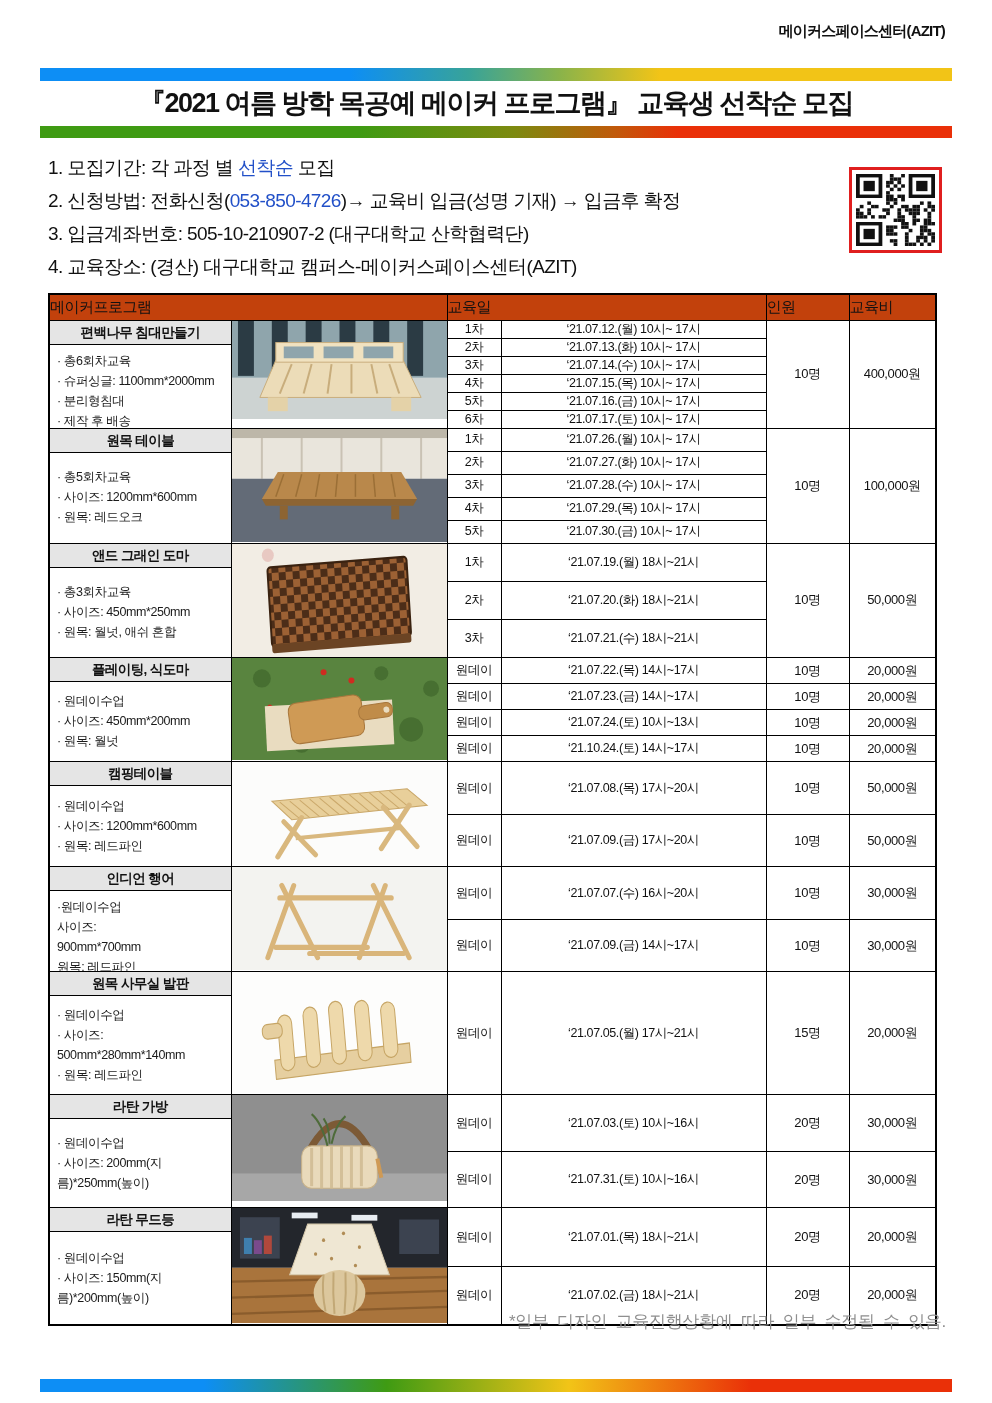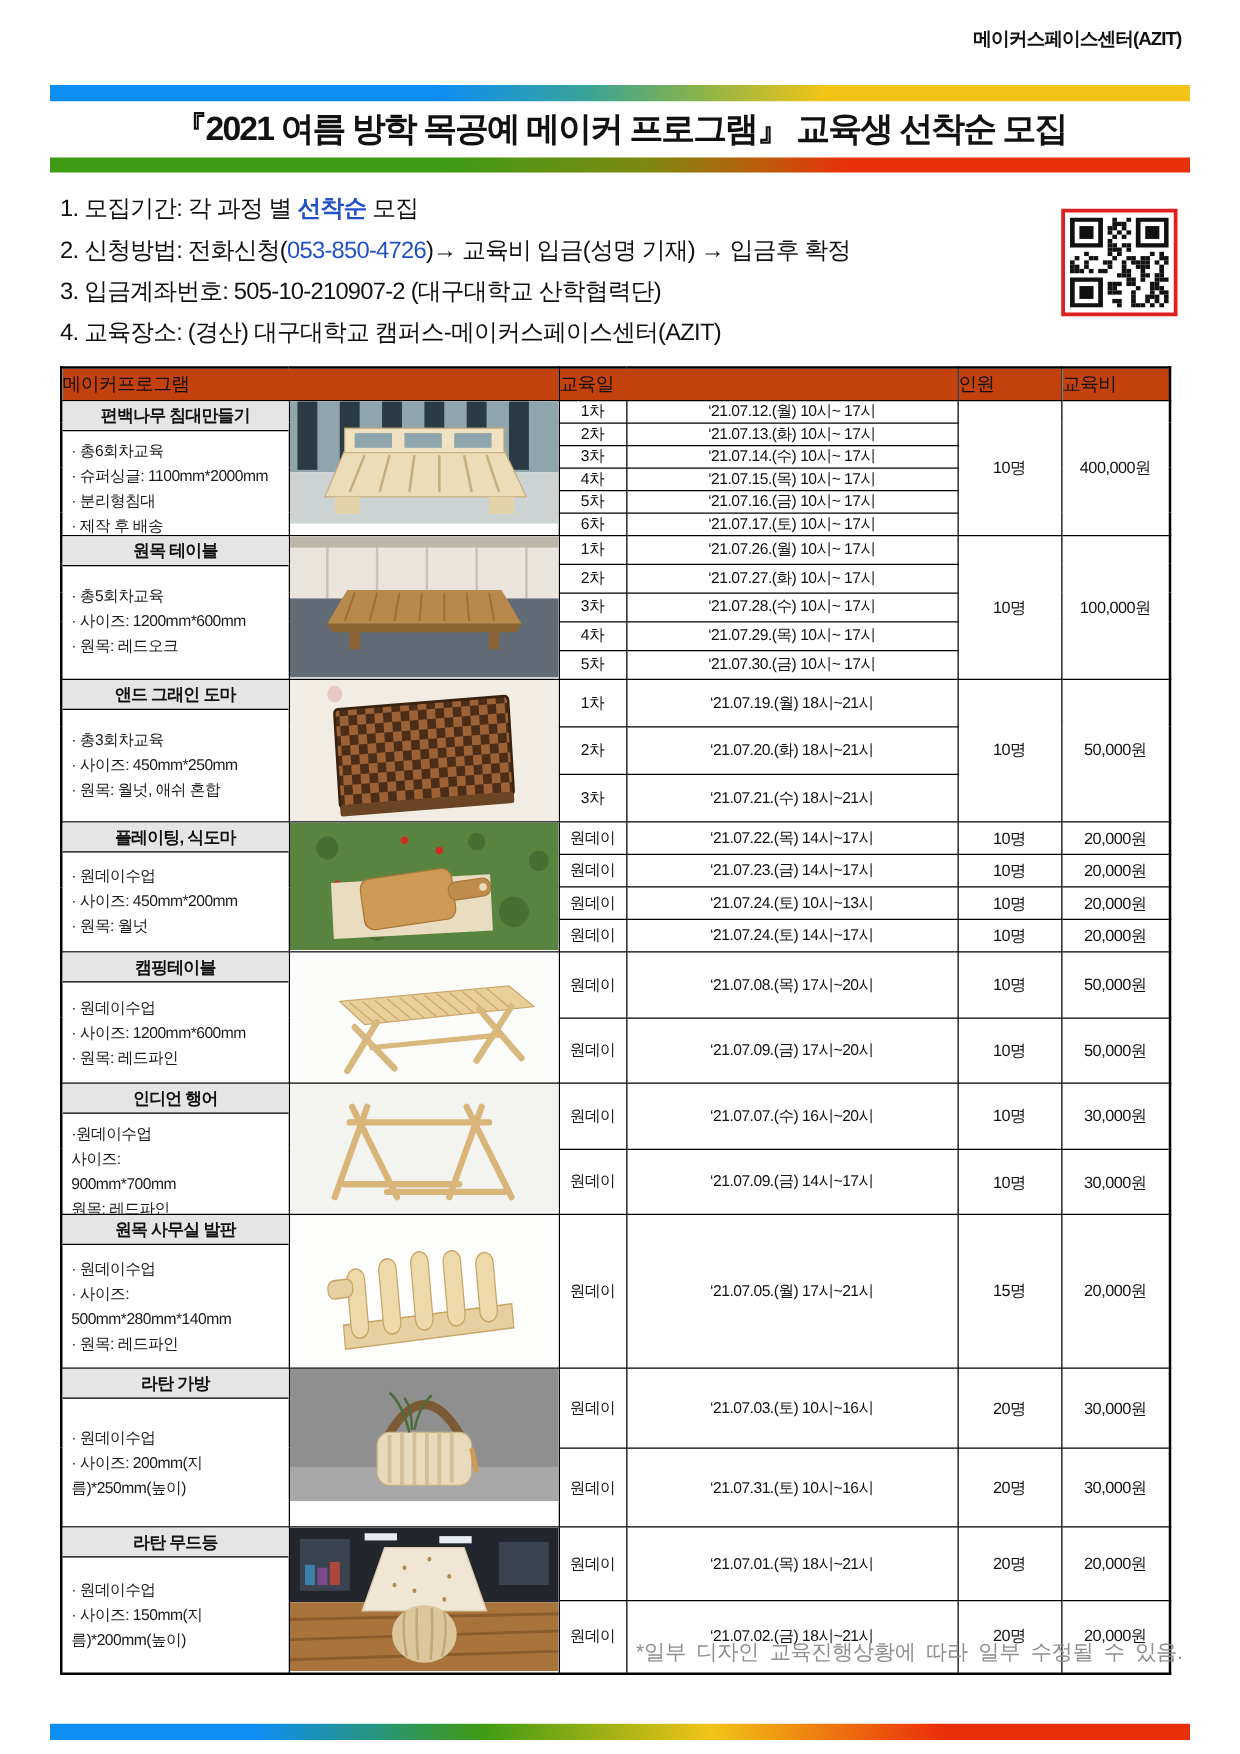--- a/index.html
+++ b/index.html
@@ -11,21 +11,21 @@
 
   .bar{position:absolute;left:40px;right:40px;height:13px}
   .bar-top{top:68px;background:linear-gradient(90deg,#0d8ef5 0%,#0d8ef5 34%,#38a399 47%,#8ab34a 57%,#f2c417 68%,#f2c417 100%)}
   .bar-under-title{top:126px;height:12px;background:linear-gradient(90deg,#3f9b13 0%,#3f9b13 35%,#7d8a10 52%,#c05a0a 63%,#ea3008 70%,#ea3008 100%)}
   .bar-bottom{top:1379px;background:linear-gradient(90deg,#0d8ef5 0%,#0d8ef5 18%,#3f9b13 38%,#f2c417 58%,#ea3008 78%,#ea3008 100%)}
 
   .title{position:absolute;top:85px;left:30px;right:30px;text-align:center;font-size:27px;font-weight:bold;letter-spacing:-1.5px;white-space:nowrap}
 
   .notices{position:absolute;top:151px;left:48px;font-size:19px;line-height:33px;letter-spacing:-0.6px}
   .notices .hl{color:#2250c8}
-  .notices .hl.b{font-weight:bold}
+  .notices .hl.b{font-weight:normal}
 
   .qr{position:absolute;top:167px;right:50px;width:93px;height:86px;border:3px solid #e01f1f;background:#fff;padding:4px}
   .qr svg{display:block;width:100%;height:100%}
 
   .ptable{position:absolute;top:293px;left:48px;width:887px;border-collapse:collapse;table-layout:fixed;border:2px solid #000}
   .ptable th,.ptable td{border:1px solid #000;overflow:hidden}
   .ptable thead th{height:26px;background:#c2410c;font-size:15px;font-weight:normal;text-align:left;letter-spacing:-0.5px}
 
   td.info-cell{vertical-align:top;padding:0}
   .info-inner{display:flex;flex-direction:column}
@@ -427,21 +427,21 @@
           <td class="fee">20,000원</td>
         </tr>
         <tr style="height: 26px;">
           <td class="lab">원데이</td>
           <td class="date">‘21.07.24.(토) 10시~13시</td>
           <td class="cap">10명</td>
           <td class="fee">20,000원</td>
         </tr>
         <tr style="height: 26px;">
           <td class="lab">원데이</td>
-          <td class="date">‘21.07.24.(토) 14시~17시</td>
+          <td class="date">‘21.10.24.(토) 14시~17시</td>
           <td class="cap">10명</td>
           <td class="fee">20,000원</td>
         </tr>
         <tr style="height: 52.5px;">
           <td class="info-cell" rowspan="2">
             <div class="info-inner" style="height:103px">
               <div class="ptitle">캠핑테이블</div>
               <div class="pdetails">
                 <div>· 원데이수업</div>
                 <div>· 사이즈: 1200mm*600mm</div>
@@ -557,21 +557,21 @@
               </svg>
             </div>
           </td>
           <td class="lab">원데이</td>
           <td class="date">‘21.07.05.(월) 17시~21시</td>
           <td class="cap">15명</td>
           <td class="fee">20,000원</td>
         </tr>
         <tr style="height: 54px;">
           <td class="info-cell" rowspan="2">
-            <div class="info-inner" style="height:126px">
+            <div class="info-inner" style="height:112px">
               <div class="ptitle">라탄 가방</div>
               <div class="pdetails">
                 <div>· 원데이수업</div>
                 <div>· 사이즈: 200mm(지름)*250mm(높이)</div>
               </div>
             </div>
           </td>
           <td class="photo-cell" rowspan="2">
             <div class="photo" style="height:106px">
               <svg viewBox="0 0 216 100" preserveAspectRatio="none">

